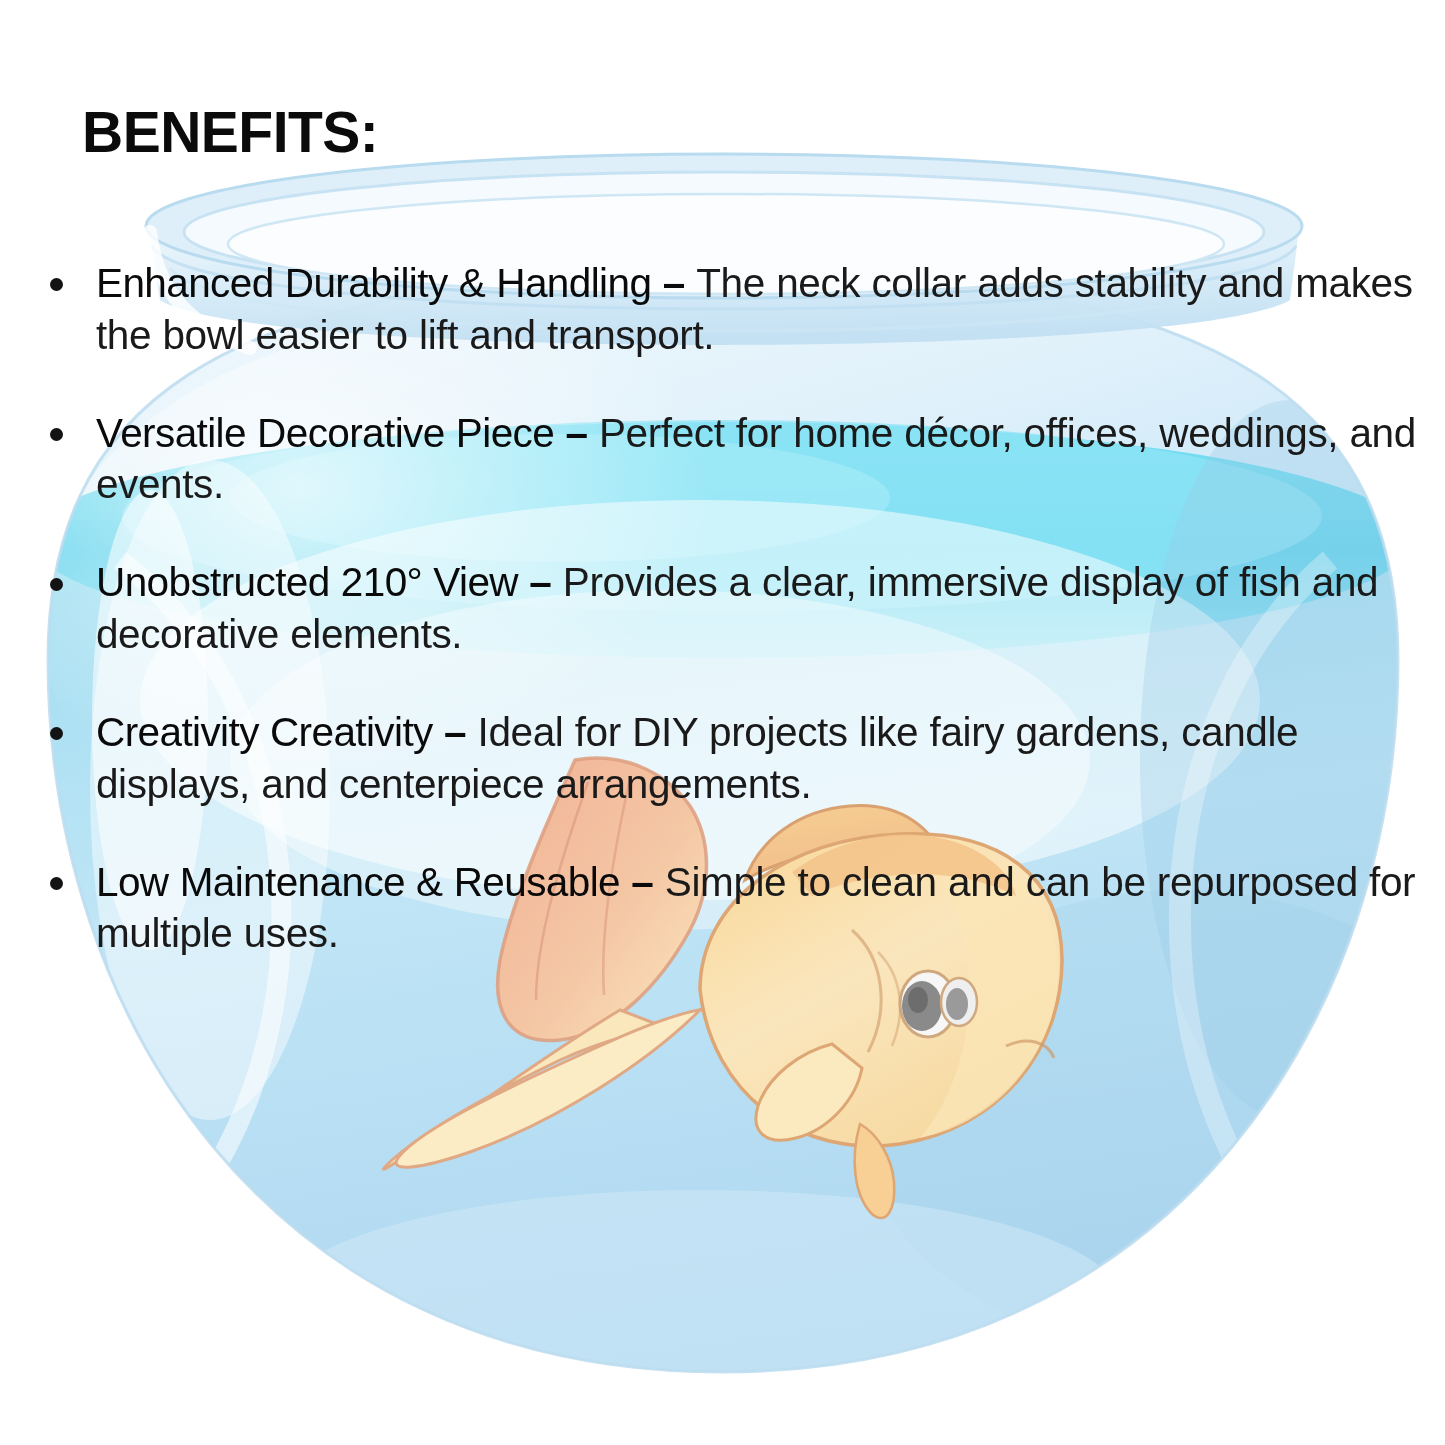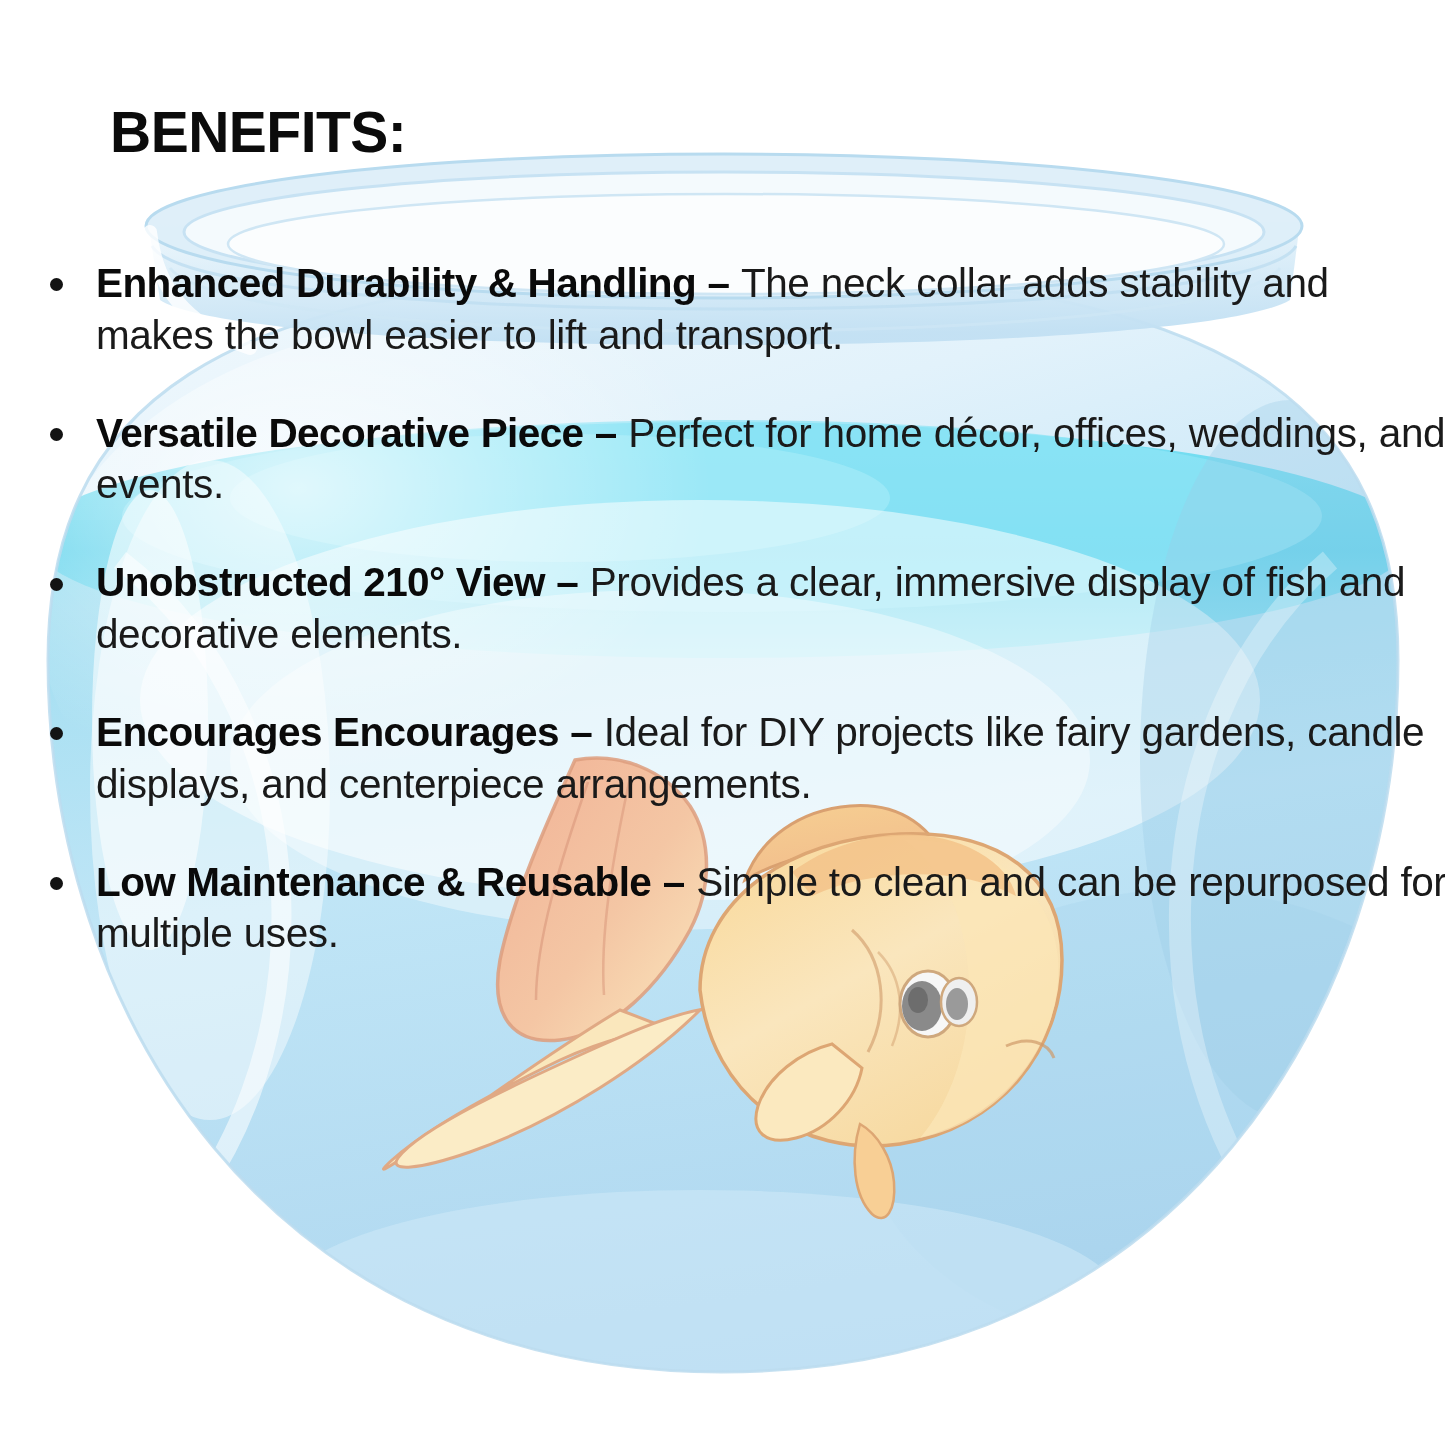--- a/index.html
+++ b/index.html
@@ -41,21 +41,20 @@
   .page-title {
     position:absolute;
     left:82px;
     top:104px;
     font-size:57px;
     font-weight:bold;
     letter-spacing:-0.5px;
     color:#0b0b0b;
     line-height:1;
     white-space:nowrap;
-    margin-left:28px;
   }
 
   .benefit-list {
     position:absolute;
     left:40px;
     top:258px;
     width:1410px;
     list-style:none;
   }
 
@@ -75,21 +74,21 @@
     position:absolute;
     left:10px;
     top:0.50em;
     width:13px;
     height:13px;
     border-radius:50%;
     background:#131313;
   }
 
   .benefit-label {
-    font-weight:bold;
+    font-weight:normal;
     color:#0a0a0a;
     letter-spacing:-0.6px;
   }
   .benefit-dash {
     font-weight:bold;
     color:#0a0a0a;
   }
   .benefit-desc {
     font-weight:normal;
     color:#1a1a1a;
@@ -304,21 +303,21 @@
         <span class="benefit-label">Versatile Decorative Piece</span><span class="benefit-dash"> – </span><span class="benefit-desc">Perfect for home décor, offices, weddings, and events.</span>
       </li>
 
       <li class="benefit-item">
         <span class="bullet-dot"></span>
         <span class="benefit-label">Unobstructed 210° View</span><span class="benefit-dash"> – </span><span class="benefit-desc">Provides a clear, immersive display of fish and decorative elements.</span>
       </li>
 
       <li class="benefit-item">
         <span class="bullet-dot"></span>
-        <span class="benefit-label">Encourages Encourages</span><span class="benefit-dash"> – </span><span class="benefit-desc">Ideal for DIY projects like fairy gardens, candle displays, and centerpiece arrangements.</span>
+        <span class="benefit-label">Creativity Creativity</span><span class="benefit-dash"> – </span><span class="benefit-desc">Ideal for DIY projects like fairy gardens, candle displays, and centerpiece arrangements.</span>
       </li>
 
       <li class="benefit-item">
         <span class="bullet-dot"></span>
         <span class="benefit-label">Low Maintenance &amp; Reusable</span><span class="benefit-dash"> – </span><span class="benefit-desc">Simple to clean and can be repurposed for multiple uses.</span>
       </li>
 
     </ul>
   </div>
 </div>

